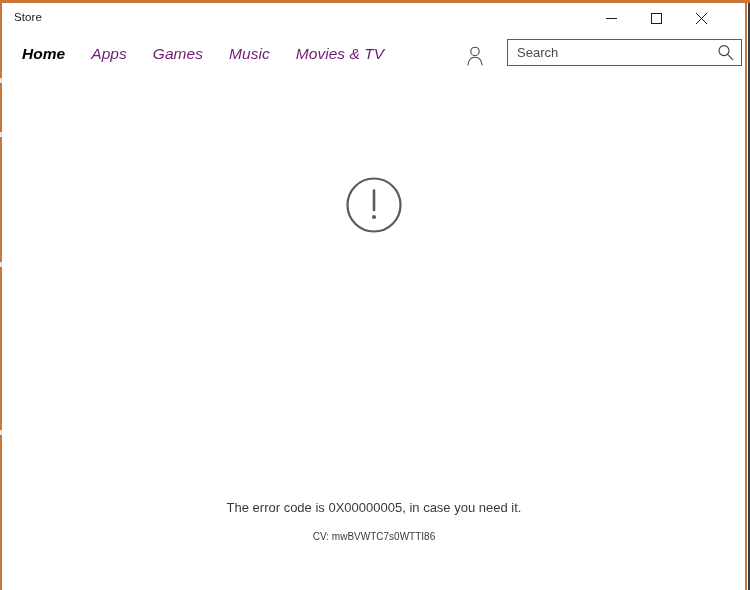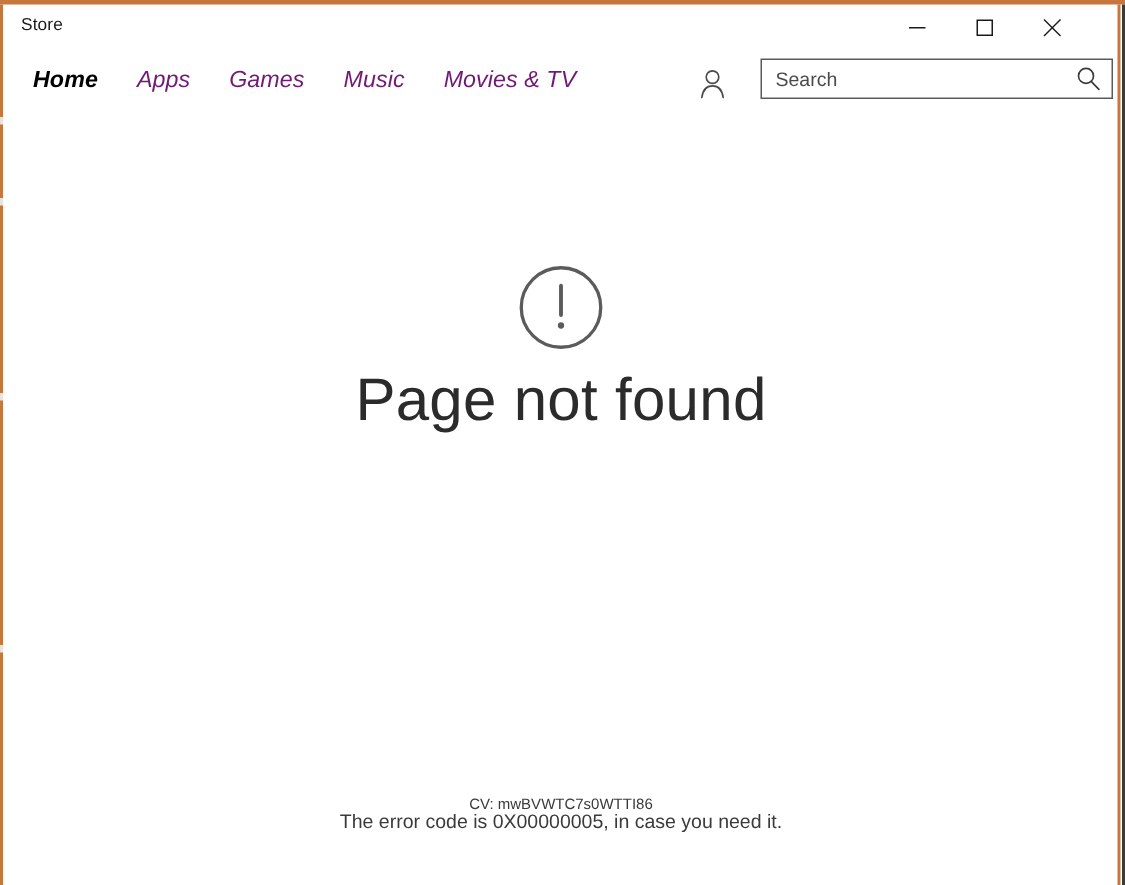--- a/index.html
+++ b/index.html
@@ -211,21 +211,20 @@
     text-decoration: none;
     cursor: default;
   }
   #error-code-line {
     position: absolute;
     left: 0; right: 0;
     top: 425px;
     text-align: center;
     font-size: 13px;
     color: #3a3a3a;
-    margin-top: 40px;
   }
   #cv-line {
     position: absolute;
     left: 0; right: 0;
     top: 456px;
     text-align: center;
     font-size: 10px;
     color: #3a3a3a;
   }
 </style>
@@ -295,21 +294,20 @@
   <div id="content">
 
     <div id="error-icon">
       <svg width="60" height="60" viewBox="0 0 60 60">
         <circle cx="30" cy="30" r="26.5" fill="none" stroke="#5b5b5b" stroke-width="2.2"></circle>
         <line x1="30" y1="15.5" x2="30" y2="35" stroke="#5b5b5b" stroke-width="2.6" stroke-linecap="round"></line>
         <circle cx="30" cy="42" r="2.1" fill="#5b5b5b"></circle>
       </svg>
     </div>
 
-    <div id="error-title">Page not found</div>
 
 
     <div id="error-code-line">The error code is 0X00000005, in case you need it.</div>
     <div id="cv-line">CV: mwBVWTC7s0WTTI86</div>
 
   </div>
 
 </div>
 
 </body></html>

